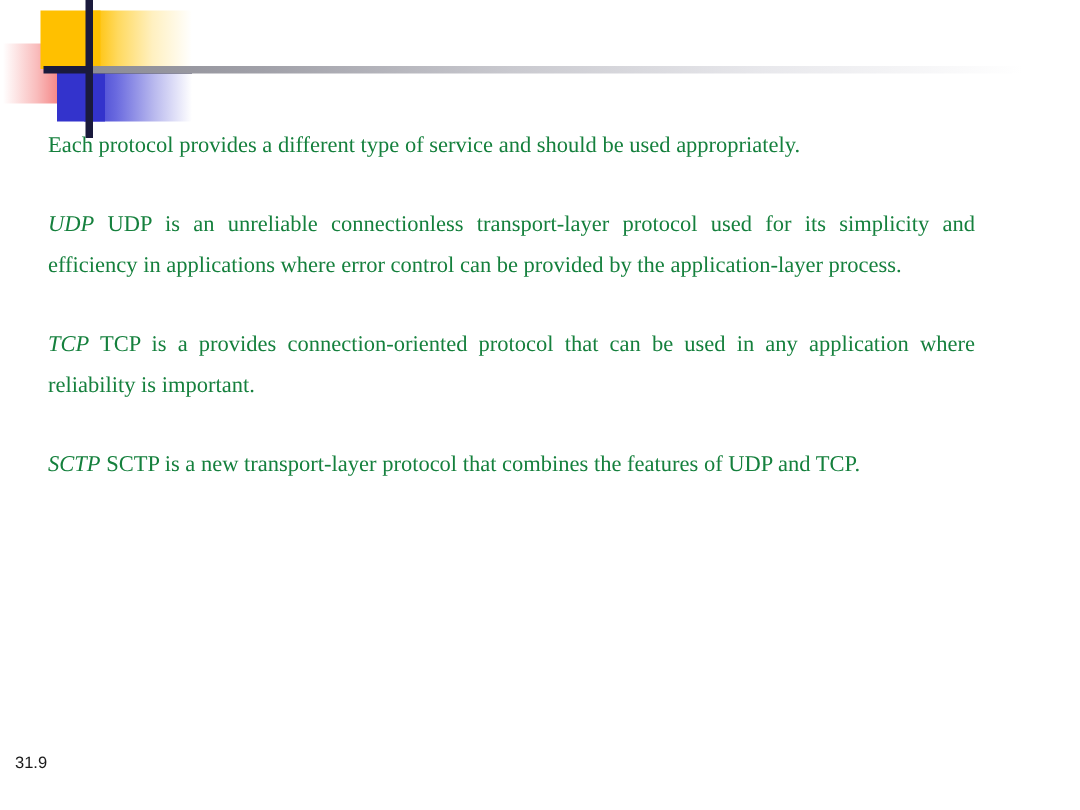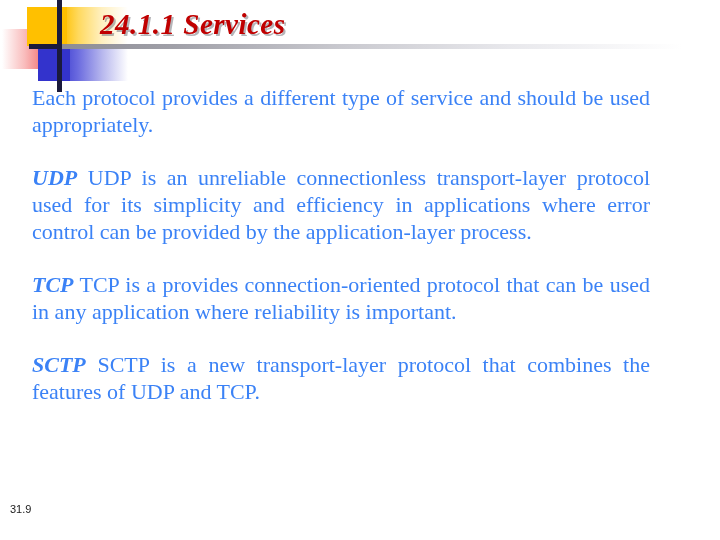--- a/index.html
+++ b/index.html
@@ -122,30 +122,30 @@
   }
 
   
   .body-block {
     position: absolute;
     left: 32px;
     top: 84px;
     width: 618px;
   }
   .para {
-    font-size: 22px;
+    font-size: 15px;
     line-height: 27px;
     text-align: justify;
     text-justify: inter-word;
     margin: 0 0 26px 0;
-    color: #3b82f6;
+    color: #15803d;
   }
   .para:last-child { margin-bottom: 0; margin-top: 16px; }
   .term {
-    font-weight: bold;
+    font-weight: normal;
     font-style: italic;
   }
 
   
   .footer-number {
     position: absolute;
     left: 10px;
     top: 503px;
     font-family: "Liberation Sans", "DejaVu Sans", sans-serif;
     font-size: 11px;
@@ -162,21 +162,20 @@
     <div class="art-yellow-fade"></div>
     <div class="art-blue-fade"></div>
     <div class="art-yellow"></div>
     <div class="art-blue"></div>
     <div class="art-hbar"></div>
     <div class="art-vbar"></div>
   </div>
 
   <div class="title-rule"></div>
 
-  <div class="slide-title">24.1.1  Services</div>
 
   <div class="body-block">
 
     <p class="para">
       <span>Each protocol provides a different type of service and should be used appropriately.</span>
     </p>
 
     <p class="para">
       <span class="term">UDP</span>
       <span>UDP is an unreliable connectionless transport-layer protocol used for its simplicity and efficiency in applications where error control can be provided by the application-layer process.</span>

